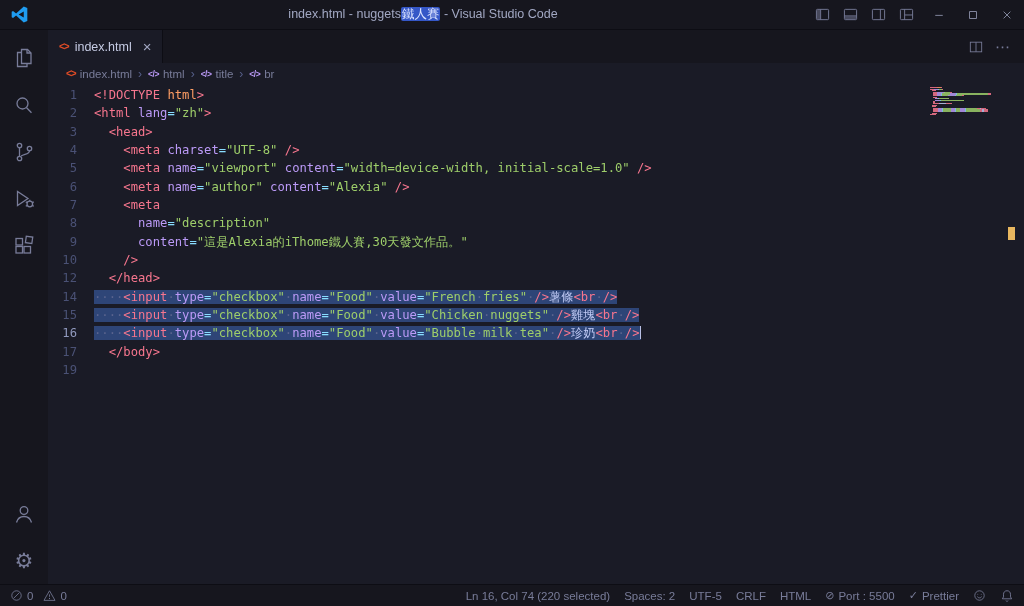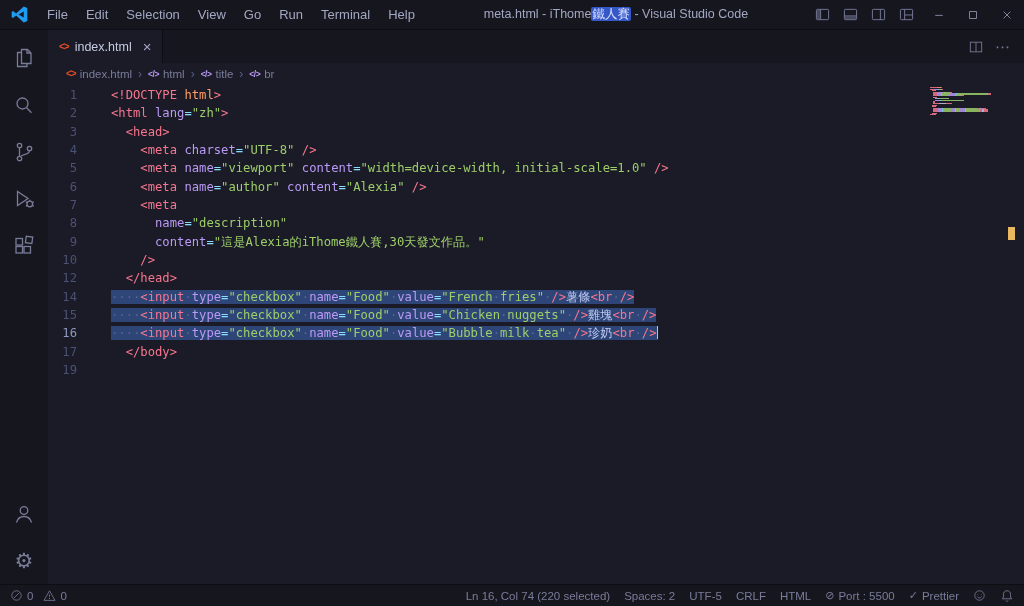--- a/index.html
+++ b/index.html
@@ -37,21 +37,21 @@
   .breadcrumb { flex:0 0 21px; display:flex; align-items:center; padding-left:18px; font-size:11.5px; color:var(--fg-dim); gap:4px; }
   .bc-sep { color:#565f89; font-size:12px; margin:0 2px; }
   .bc-sym-icon { color:var(--attr); font-size:8.5px; font-weight:bold; letter-spacing:-0.5px; }
   .bc-symbols { display:flex; align-items:center; gap:4px; }
 
   
   .code-area { flex:1; position:relative; overflow:hidden; font-family:"DejaVu Sans Mono",monospace; font-size:12.2px; padding-top:2px; }
   .code-line { height:18.35px; line-height:18.35px; white-space:pre; }
   .ln { display:inline-block; width:46px; text-align:right; padding-right:17px; color:var(--line-number); vertical-align:top; }
   .ln.active { color:var(--line-number-active); }
-  .line-content { white-space:pre;margin-left:17px; }
+  .line-content { white-space:pre; }
   .line-content.selected { background:var(--selection); }
   .tk-t { color:var(--tag); } .tk-d { color:var(--doctype); } .tk-a { color:var(--attr); }
   .tk-o { color:var(--operator); } .tk-v { color:var(--value); } .tk-x { color:var(--text); }
   .ws { color:var(--whitespace); }
   .cursor { display:inline-block; width:1.5px; height:13px; background:#b9c0e4; vertical-align:-2px; }
 
   .minimap { position:absolute; top:3px; right:16px; width:78px; }
   .mm-line { height:1.6px; white-space:nowrap; font-size:0; }
   .mm-seg { display:inline-block; height:1.3px; opacity:.85; vertical-align:top; }
   .ruler-marker { position:absolute; top:143px; right:9px; width:7px; height:13px; background:var(--marker); }
@@ -70,31 +70,21 @@
 <body>
 
 <div class="window">
 
   <div class="title-bar">
     <div class="logo">
       <svg width="17" height="17" viewBox="0 0 100 100">
         <path fill="#1f9cf0" fill-rule="evenodd" d="M75 3 L30 44 L12 30 L4 34 L4 66 L12 70 L30 56 L75 97 L96 88 L96 12 Z M75 32 L45 50 L75 68 Z"></path>
       </svg>
     </div>
-    <div class="menus">
-        <div class="menu-item">File</div>
-        <div class="menu-item">Edit</div>
-        <div class="menu-item">Selection</div>
-        <div class="menu-item">View</div>
-        <div class="menu-item">Go</div>
-        <div class="menu-item">Run</div>
-        <div class="menu-item">Terminal</div>
-        <div class="menu-item">Help</div>
-      </div>
-    <div class="title"><span>meta.html - iThome</span><span class="title-hl">鐵人賽</span><span> - Visual Studio Code</span></div>
+    <div class="title"><span>index.html - nuggets</span><span class="title-hl">鐵人賽</span><span> - Visual Studio Code</span></div>
 
     <div class="layout-controls">
       <div class="lc-btn">
         <svg width="15" height="15" viewBox="0 0 16 16" fill="none" stroke="currentColor">
             <rect x="1.5" y="2.5" width="13" height="11" rx="1"></rect>
             <line x1="6" y1="2.5" x2="6" y2="13.5"></line>
             <rect x="2" y="3" width="3.5" height="10" fill="currentColor" stroke="none" opacity=".5"></rect>
           </svg>
       </div>
       <div class="lc-btn">

